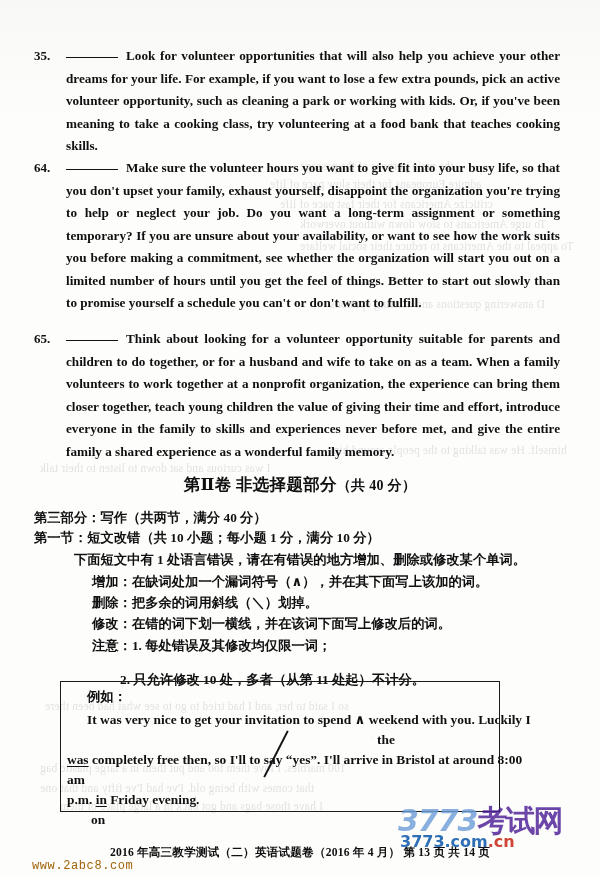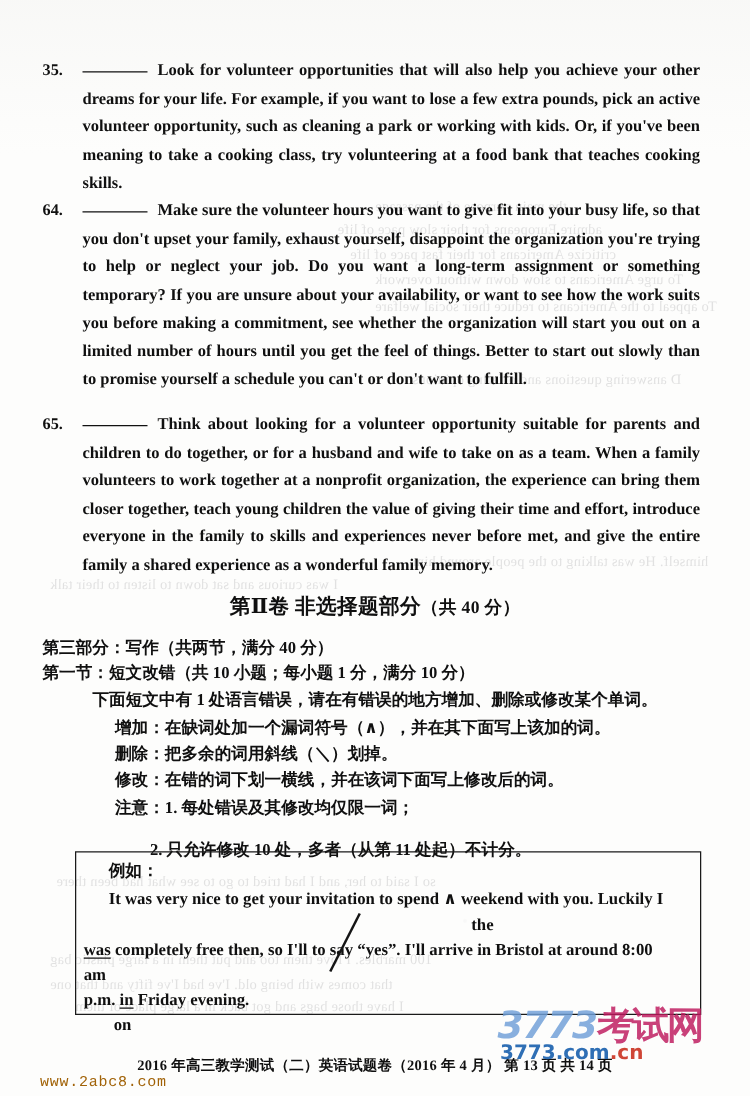--- a/index.html
+++ b/index.html
@@ -103,21 +103,21 @@
   }
   .cn-line.indent1 { left: 74px; }
   .cn-line.indent2 { left: 92px; text-align: center; }
   .cn-line.indent3 { left: 120px; }
 
   
   .example-box {
     position: absolute;
     left: 60px;
     top: 681px;
-    width: 501px;
+    width: 440px;
     height: 131px;
     border: 1.5px solid #1a1a1a;
     box-sizing: border-box;
     background: transparent;
   }
   .ex-label {
     position: absolute;
     left: 26px;
     top: 6px;
     font-weight: bold;
@@ -219,21 +219,21 @@
     font-weight: bold;
     font-size: 30px;
     font-style: italic;
     letter-spacing: -1px;
     line-height: 30px;
     color: #6f9fd8;
     opacity: .82;
     white-space: nowrap;
   }
   .wm-top .wm-cn {
-    color: #be185d;
+    color: #4c1d95;
     font-style: normal;
     letter-spacing: -2px;
   }
   .wm-bot {
     font-family: "DejaVu Sans", sans-serif;
     font-weight: bold;
     font-size: 16px;
     line-height: 17px;
     margin-top: -3px;
     margin-left: 2px;

